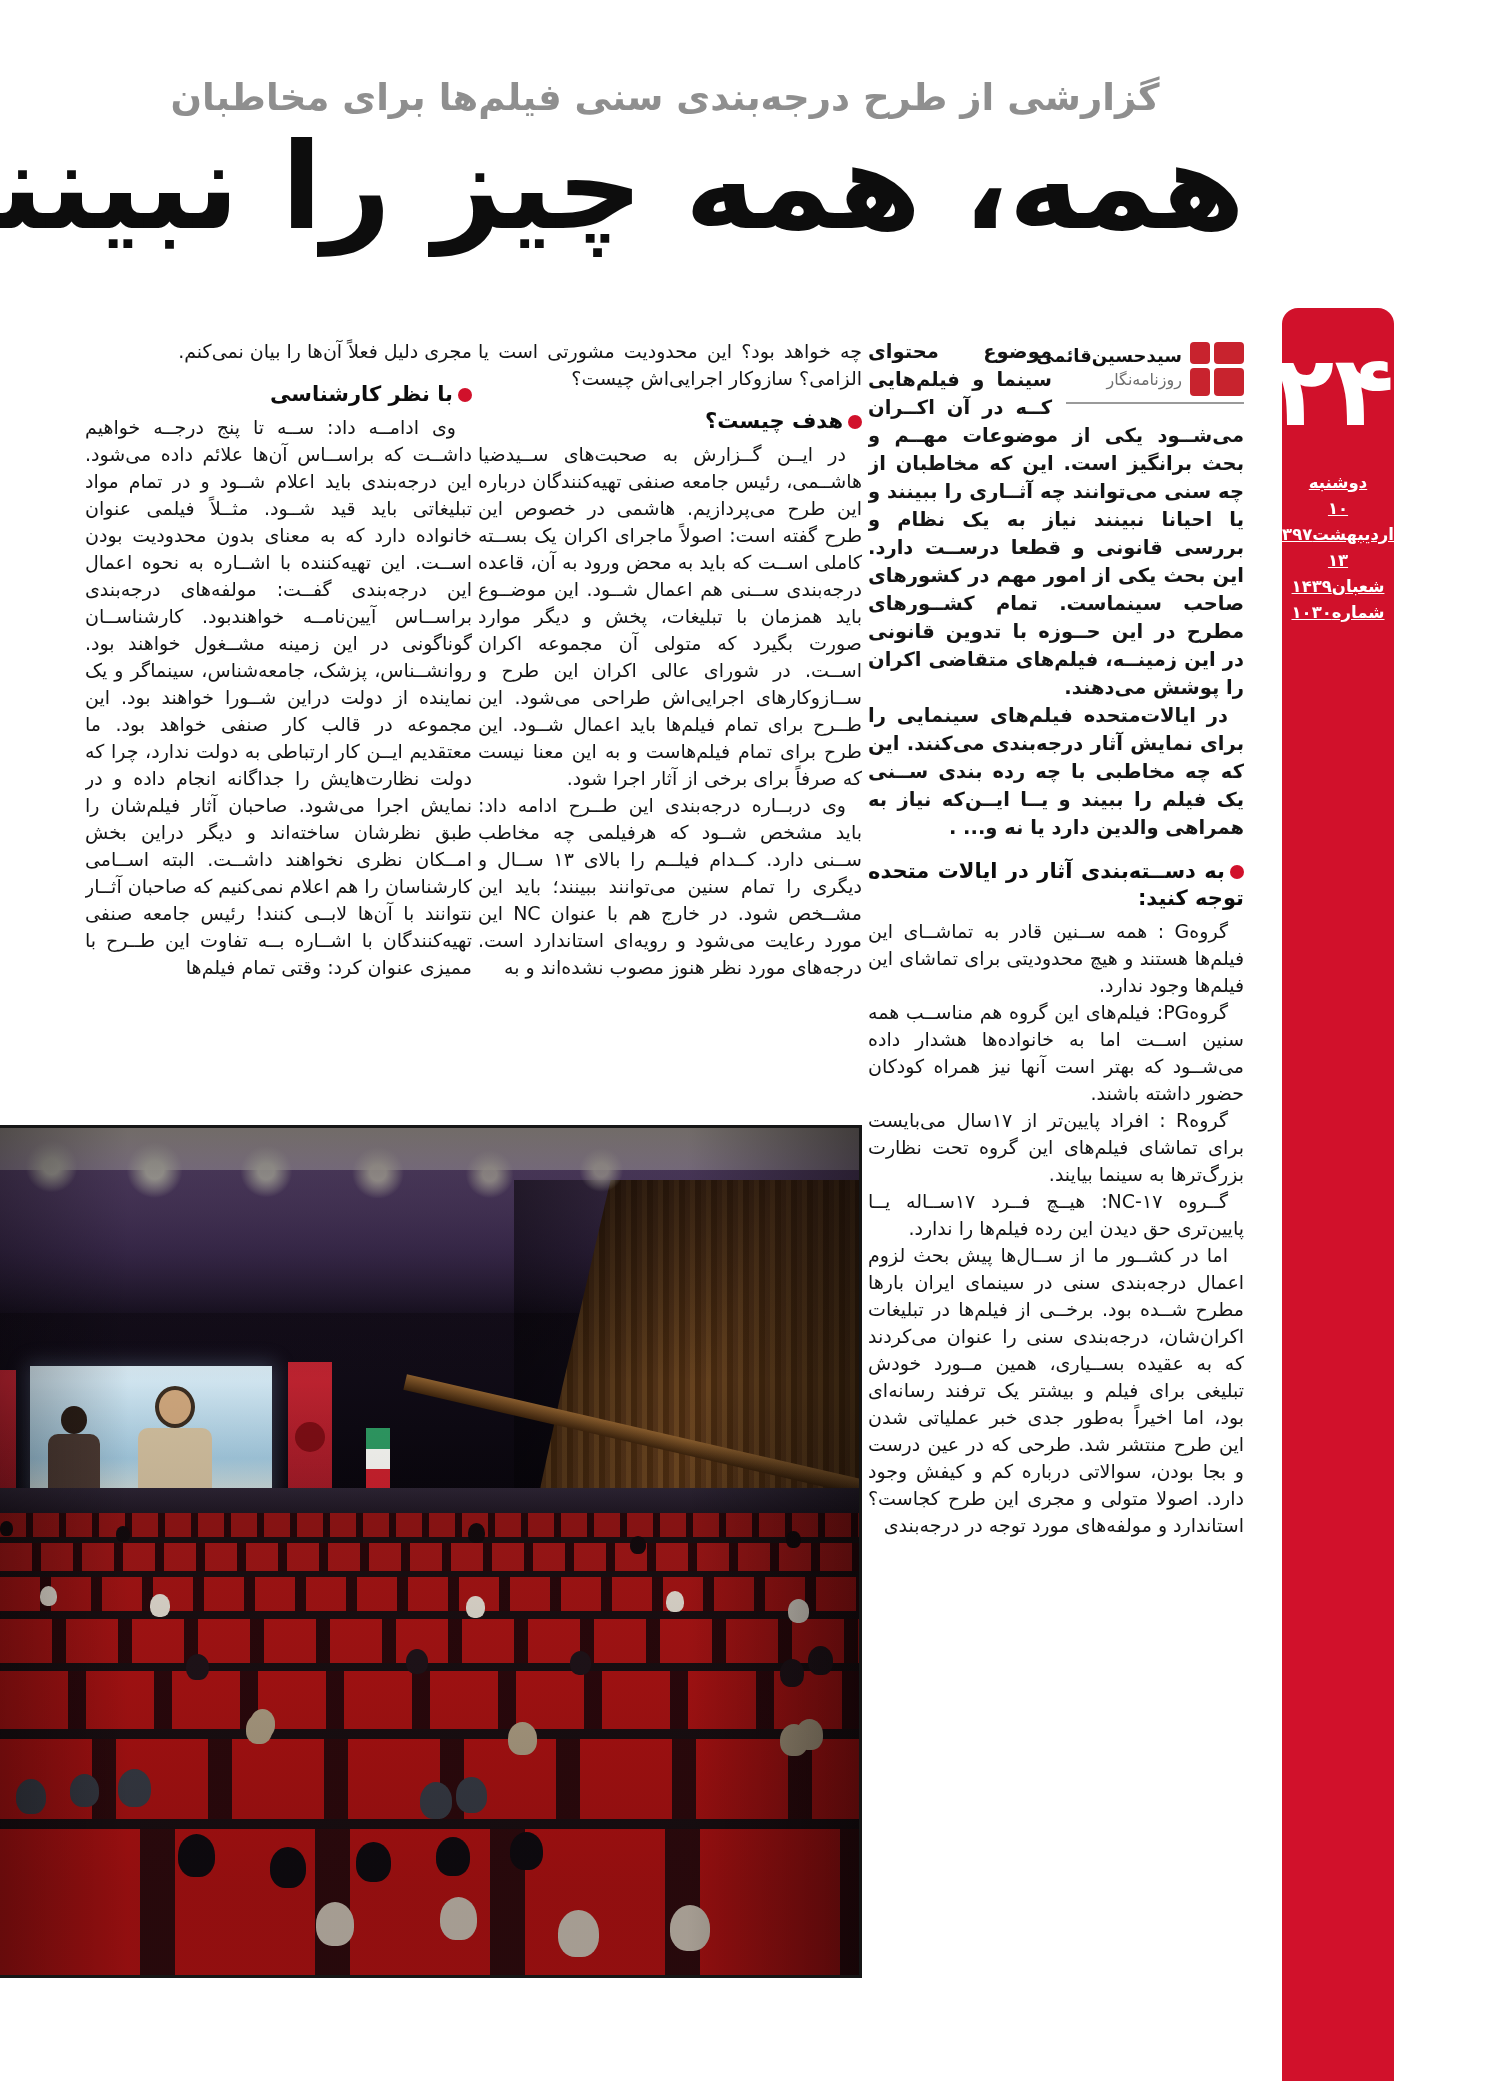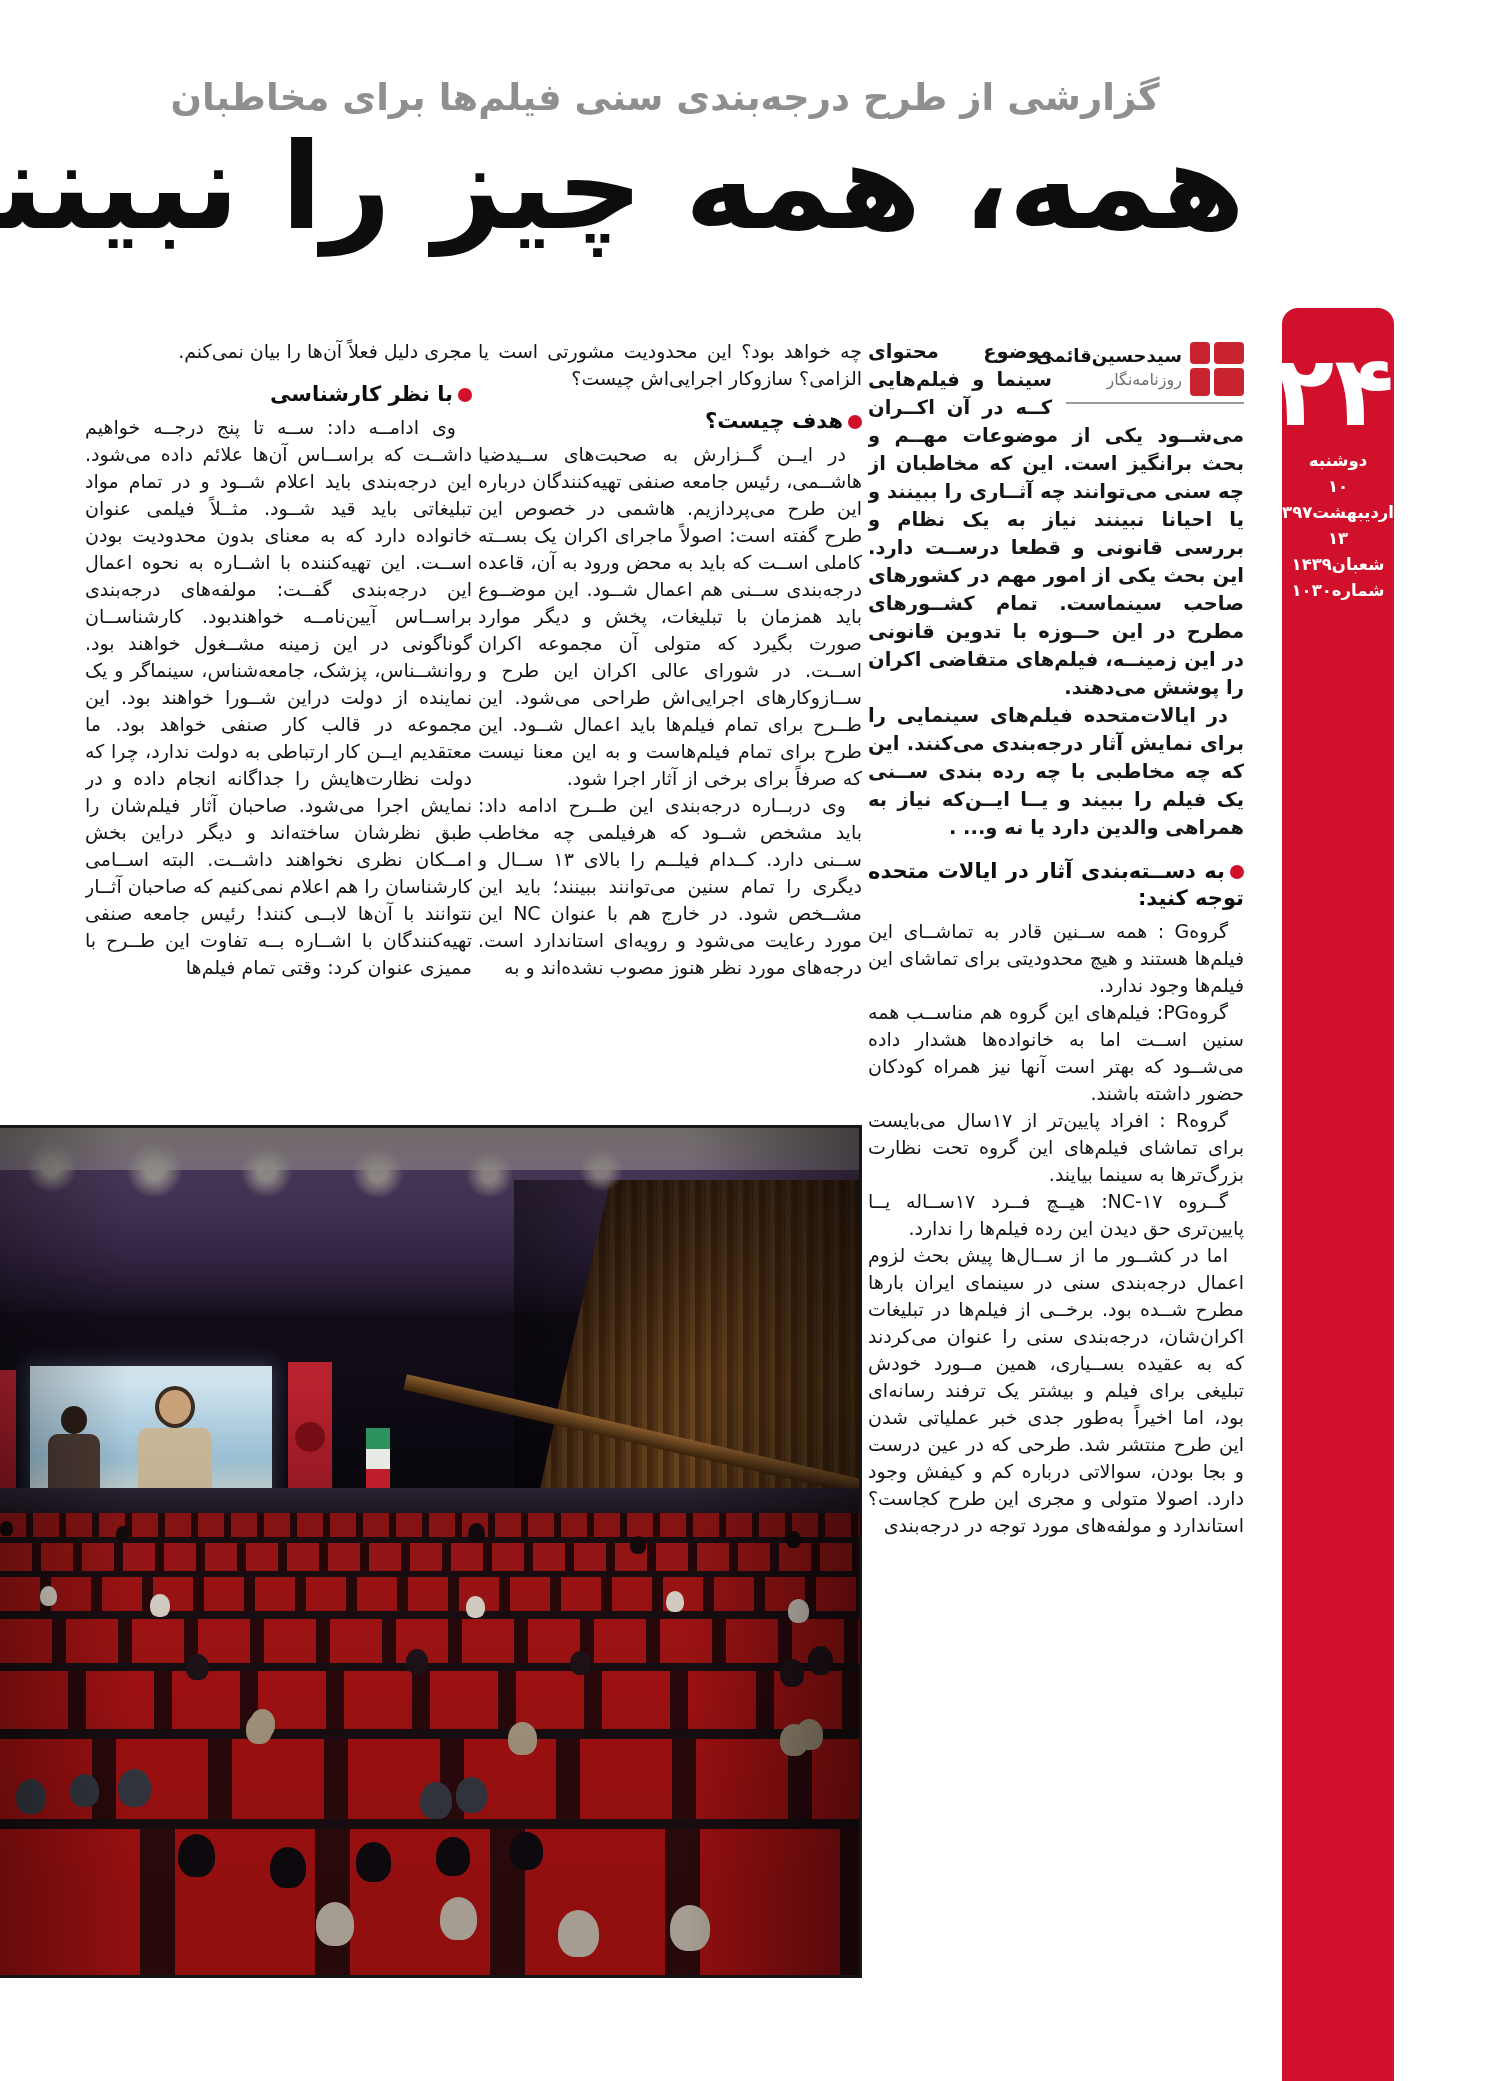--- a/index.html
+++ b/index.html
@@ -5,21 +5,21 @@
   html,body{margin:0;padding:0;background:#ffffff;}
   .page{position:relative;width:1500px;height:2081px;background:#ffffff;overflow:hidden;
         font-family:"DejaVu Sans",sans-serif;}
   
   .logo{position:absolute;left:1240px;top:30px;width:255px;height:275px;color:#d1112b;
         font-weight:bold;font-size:152px;line-height:260px;text-align:center;direction:rtl;}
   .redbox{position:absolute;left:1282px;top:308px;width:112px;height:1773px;background:#d1112b;
         border-radius:16px 16px 0 0;color:#ffffff;text-align:center;direction:rtl;}
   .pagenum{font-size:98px;font-weight:bold;line-height:1.1;padding-top:30px;}
   .dateline{font-size:16.5px;line-height:26px;font-weight:bold;}
-  .dates{margin-top:2px;}
+  .dates{margin-top:24px;text-decoration:underline;}
   
   .kicker{position:absolute;left:85px;top:76px;width:1160px;text-align:center;direction:rtl;
         color:#8f8f8f;font-size:37px;font-weight:bold;letter-spacing:-1px;}
   .headline{position:absolute;left:85px;top:112px;width:1160px;text-align:center;direction:rtl;
         color:#0d0d0d;font-size:120px;line-height:150px;font-weight:900;letter-spacing:-3px;white-space:nowrap;}
   
   .col{position:absolute;direction:rtl;text-align:justify;color:#151515;
        font-size:19px;line-height:27px;overflow:hidden;}
   .col p{margin:0;}
   .col p.ind{text-indent:16px;}

